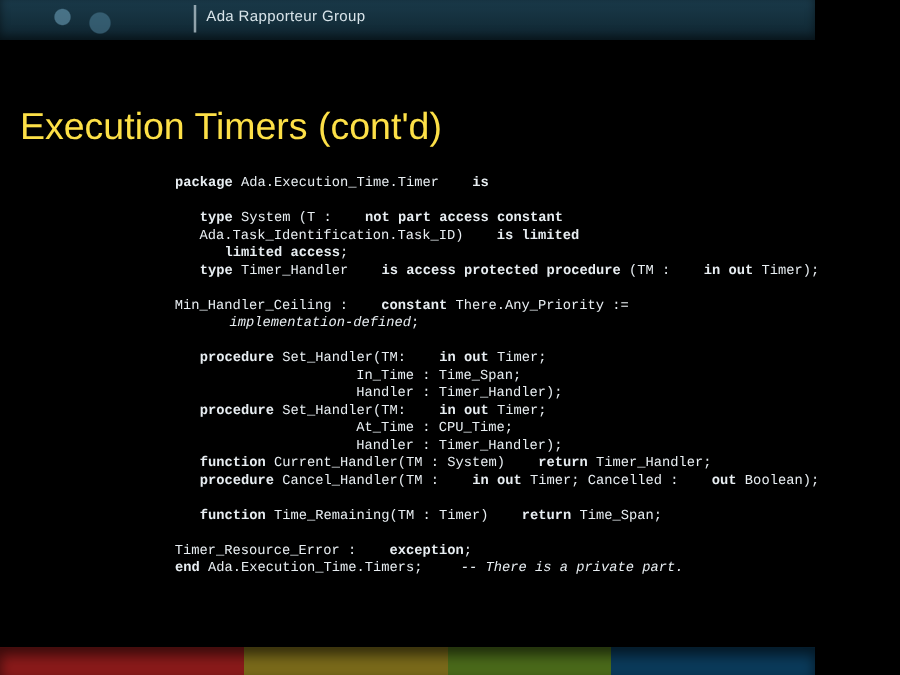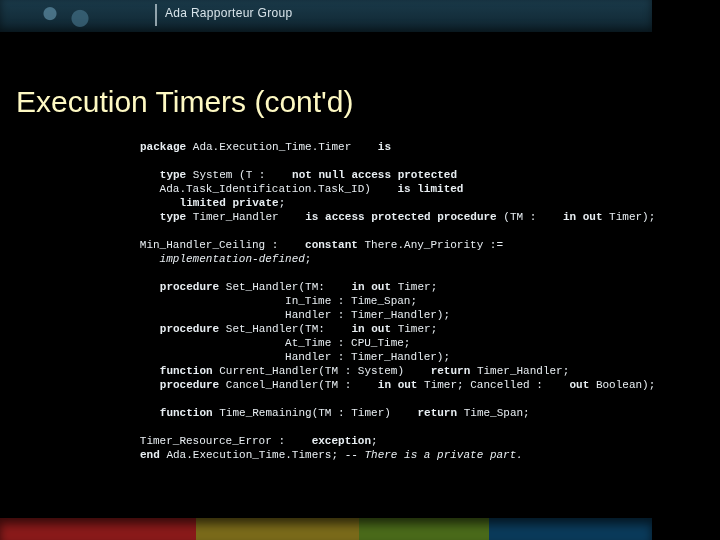--- a/index.html
+++ b/index.html
@@ -52,37 +52,37 @@
     font-size: 12px;
     color: #d8e4ea;
     letter-spacing: 0.3px;
   }
   .slide-title {
     position: absolute;
     left: 16px;
     top: 85px;
     font-size: 30px;
     font-weight: 400;
-    color: #fef9c3;
+    color: #fde047;
     font-family: Arial, sans-serif;
     text-align: right;
   }
   .code-block {
     position: absolute;
     left: 120px;
     top: 140px;
     width: 560px;
     white-space: pre;
     font-family: "Courier New", monospace;
     font-size: 11px;
     line-height: 14px;
     color: #e8eef2;
   }
   .code-block b { font-weight: bold; padding-left: 20px; }
-  .code-block i { font-style: italic; }
+  .code-block i { font-style: italic; margin-left: 24px; }
   .footer-bar {
     position: absolute;
     left:0; right:0; bottom:0;
     height: 22px;
     background: linear-gradient(to right,
       #8a1a1a 0 30%,
       #7a6a1a 30% 55%,
       #4a6a1a 55% 75%,
       #0a3a5a 75% 100%);
     box-shadow: inset 0 6px 10px rgba(0,0,0,0.6);
@@ -95,23 +95,23 @@
 
   <div class="header-bar">
     <div class="header-rule"></div>
     <div class="header-title">Ada Rapporteur Group</div>
   </div>
 
   <div class="slide-title">Execution Timers (cont'd)</div>
 
   <div class="code-block"><b>package</b><span> Ada.Execution_Time.Timer </span><b>is</b>
 
-<b>   type</b><span> System (T : </span><b>not null access protected</b>
+<b>   type</b><span> System (T : </span><b>not part access constant</b>
 <span>      Ada.Task_Identification.Task_ID) </span><b>is limited</b>
-<b>      limited private</b><span>;</span>
+<b>      limited access</b><span>;</span>
 <b>   type</b><span> Timer_Handler </span><b>is access protected procedure</b><span> (TM : </span><b>in out</b><span> Timer);</span>
 
 <span>   Min_Handler_Ceiling : </span><b>constant</b><span> There.Any_Priority :=</span>
 <span>      </span><i>implementation-defined</i><span>;</span>
 
 <b>   procedure</b><span> Set_Handler(TM: </span><b>in out</b><span> Timer;</span>
 <span>                         In_Time : Time_Span;</span>
 <span>                         Handler : Timer_Handler);</span>
 <b>   procedure</b><span> Set_Handler(TM: </span><b>in out</b><span> Timer;</span>
 <span>                         At_Time : CPU_Time;</span>

